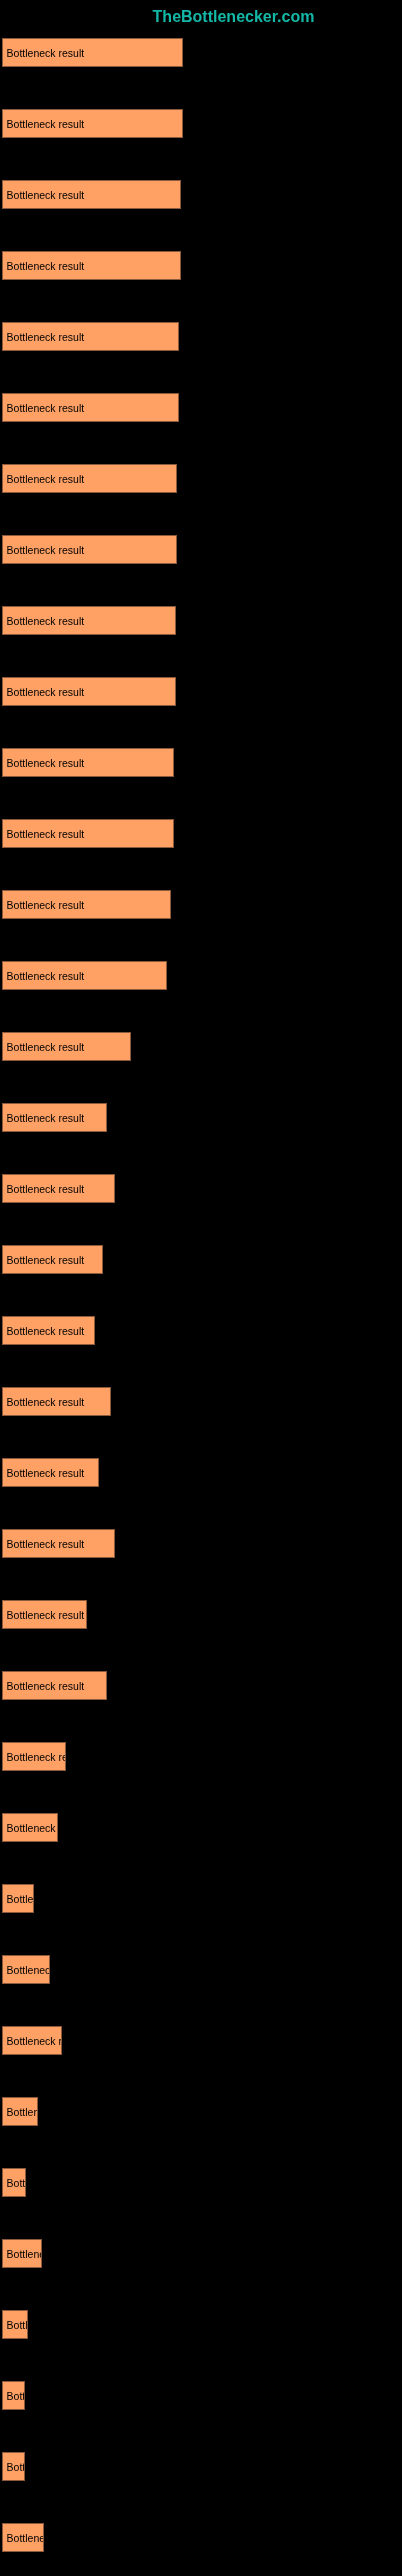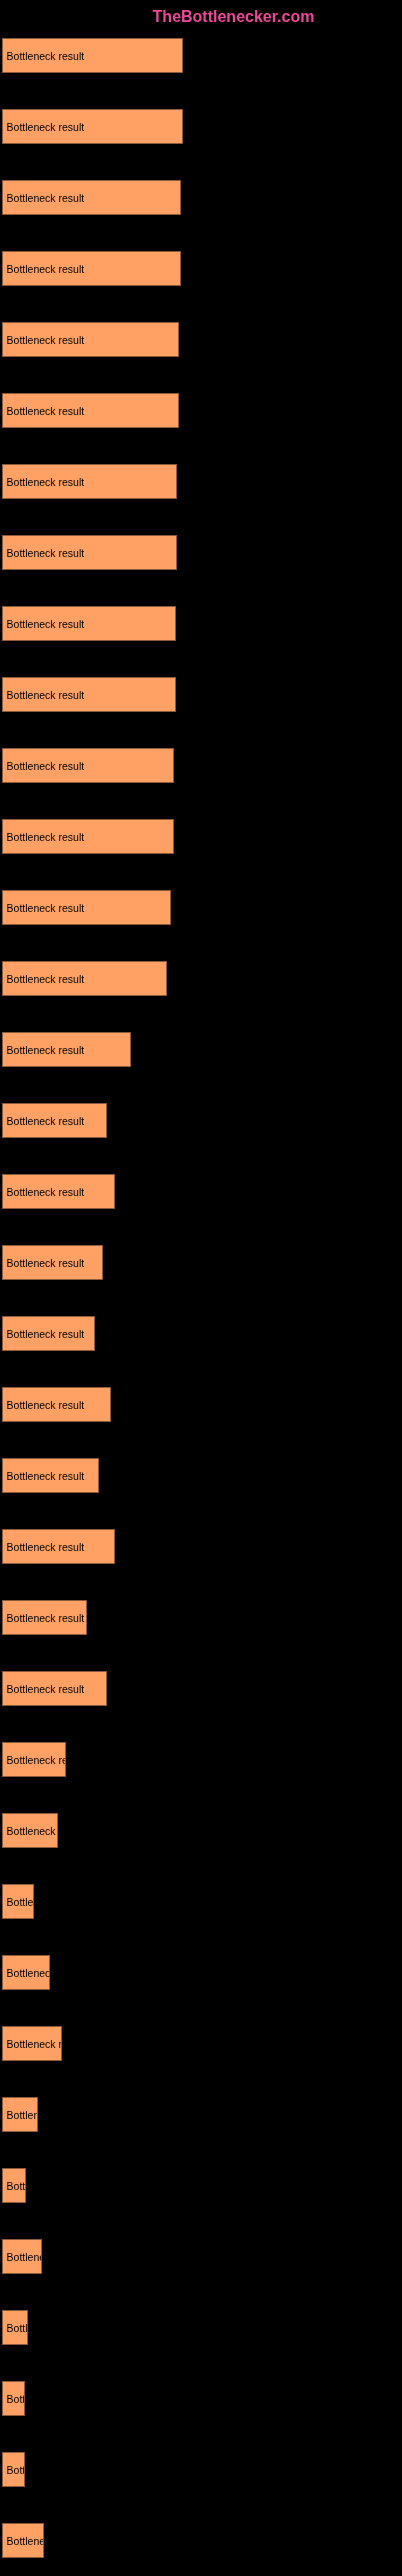--- a/index.html
+++ b/index.html
@@ -7,39 +7,39 @@
       padding: 0;
       box-sizing: border-box;
     }
     body {
       background: #000000;
       width: 403px;
       font-family: Arial, sans-serif;
       padding-top: 8px;
     }
     .watermark {
-      color: #ec4899;
+      color: #14b8a6;
       font-size: 16px;
       font-weight: bold;
       text-align: center;
       margin-bottom: 12px;
       padding-left: 64px;
     }
     .chart-container {
       padding-left: 2.4px;
     }
     .bar-row {
       position: relative;
       height: 35px;
       margin-bottom: 36px;
     }
     .bar {
       background: #ffa165;
       border: 0.8px solid #8b5a3c;
-      height: 35px;
+      height: 29px;
       display: flex;
       align-items: center;
       padding-left: 3.2px;
       overflow: hidden;
       white-space: nowrap;
     }
     .bar-label {
       color: #000000;
       font-size: 10.5px;
     }

